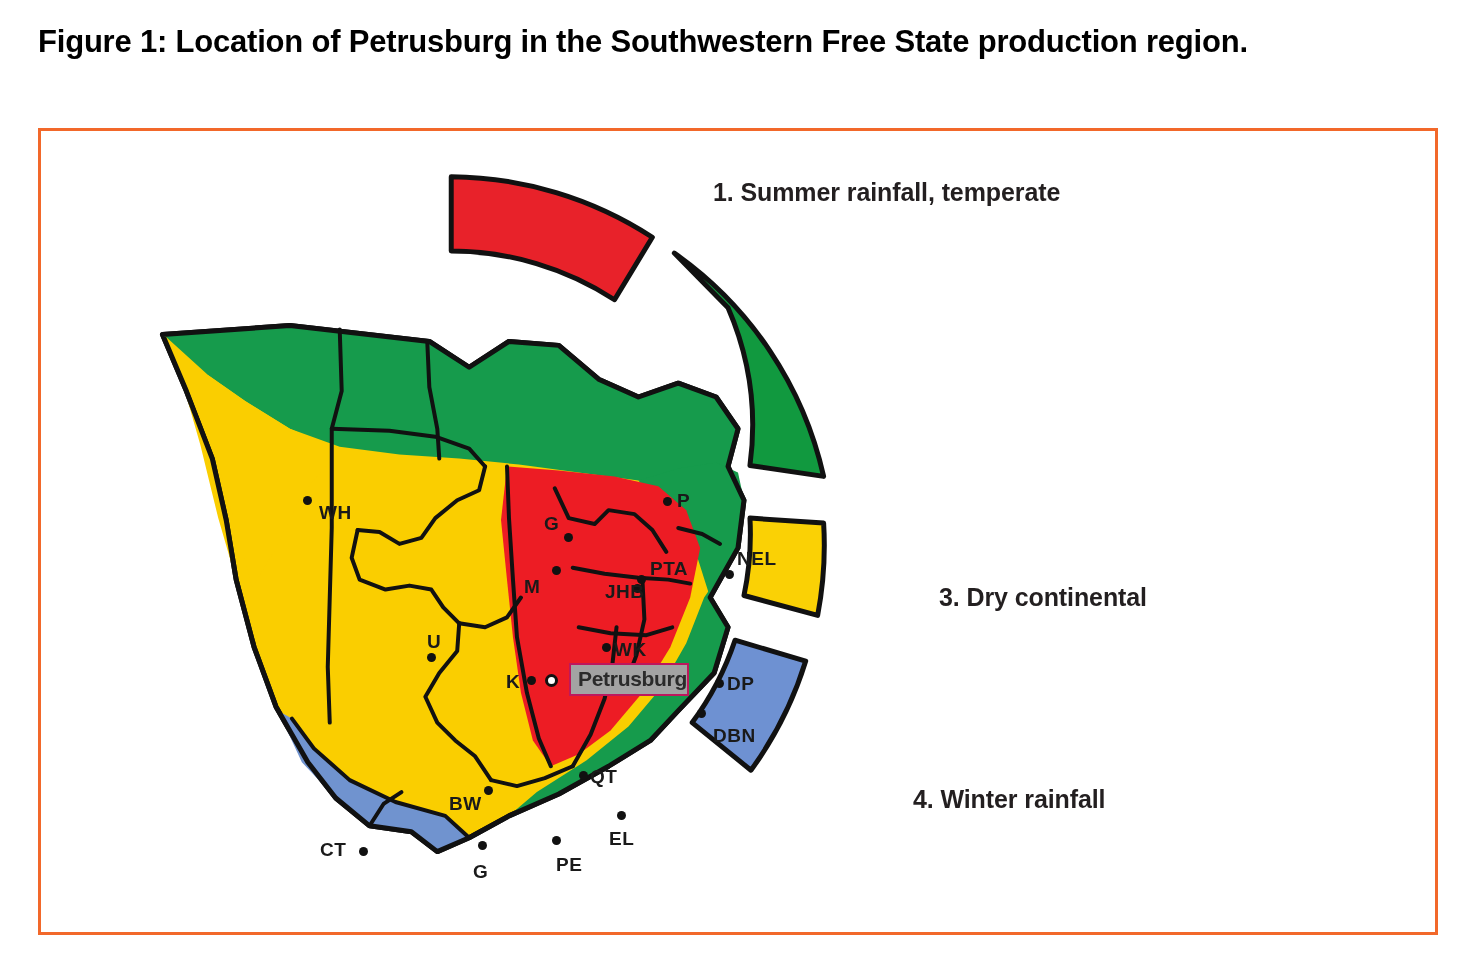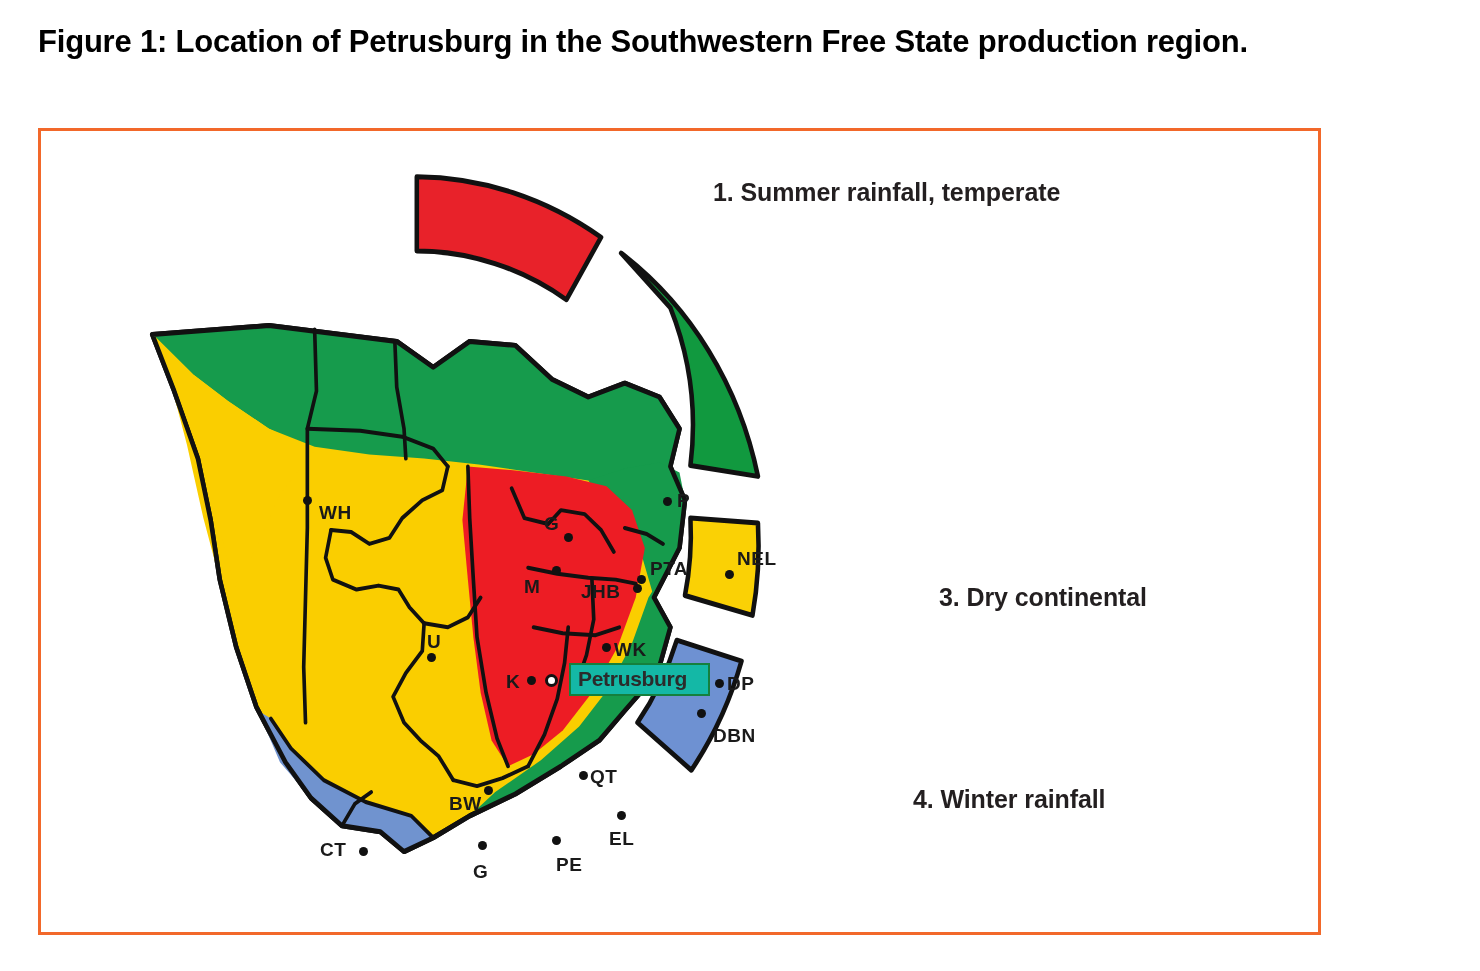--- a/index.html
+++ b/index.html
@@ -16,21 +16,21 @@
     width:1260px;
     font-size:31px;
     font-weight:bold;
     line-height:1.28;
     color:#000000;
     letter-spacing:-0.2px;
   }
   #figure-frame{
     position:absolute;
     left:38px; top:128px;
-    width:1283px; height:807px;
+    width:1400px; height:807px;
     border:3px solid #F2682A;
     box-sizing:border-box;
     background:#ffffff;
   }
   #figure-canvas{
     position:absolute;
     left:0; top:0;
     width:100%; height:100%;
   }
   .legend-label{
@@ -56,23 +56,23 @@
   }
   .city-dot{
     position:absolute;
     width:9px;height:9px;
     background:#111;
     border-radius:50%;
   }
   #petrusburg-box{
     position:absolute;
     left:528px; top:532px;
-    background:#14b8a6;
-    border:2px solid #15803d;
-    padding:2px 21px 3px 7px;
+    background:#a3a3a3;
+    border:2px solid #be185d;
+    padding:2px 0 3px 7px;
     font-size:21px;
     font-weight:bold;
     color:#2b2b2b;
     letter-spacing:-0.3px;
     line-height:1.12;
     z-index:40;
   }
   #petrusburg-marker{
     position:absolute;
     left:504px; top:543px;
@@ -314,21 +314,21 @@
       <div class="city-label" style="left: 386px; top: 500px;">U</div>
       <div class="city-dot" style="left: 523px; top: 402px;"></div>
       <div class="city-label" style="left: 503px; top: 382px;">G</div>
       <div class="city-dot" style="left: 511px; top: 435px;"></div>
       <div class="city-label" style="left: 483px; top: 445px;">M</div>
       <div class="city-dot" style="left: 622px; top: 366px;"></div>
       <div class="city-label" style="left: 636px; top: 359px;">P</div>
       <div class="city-dot" style="left: 596px; top: 444px;"></div>
       <div class="city-label" style="left: 609px; top: 427px;">PTA</div>
       <div class="city-dot" style="left: 592px; top: 453px;"></div>
-      <div class="city-label" style="left: 540px; top: 450px;">JHB</div>
+      <div class="city-label" style="left: 564px; top: 450px;">JHB</div>
       <div class="city-dot" style="left: 684px; top: 439px;"></div>
       <div class="city-label" style="left: 696px; top: 417px;">NEL</div>
       <div class="city-dot" style="left: 561px; top: 512px;"></div>
       <div class="city-label" style="left: 573px; top: 508px;">WK</div>
       <div class="city-dot" style="left: 486px; top: 545px;"></div>
       <div class="city-label" style="left: 465px; top: 540px;">K</div>
       <div class="city-dot" style="left: 674px; top: 548px;"></div>
       <div class="city-label" style="left: 686px; top: 542px;">DP</div>
       <div class="city-dot" style="left: 656px; top: 578px;"></div>
       <div class="city-label" style="left: 672px; top: 594px;">DBN</div>

